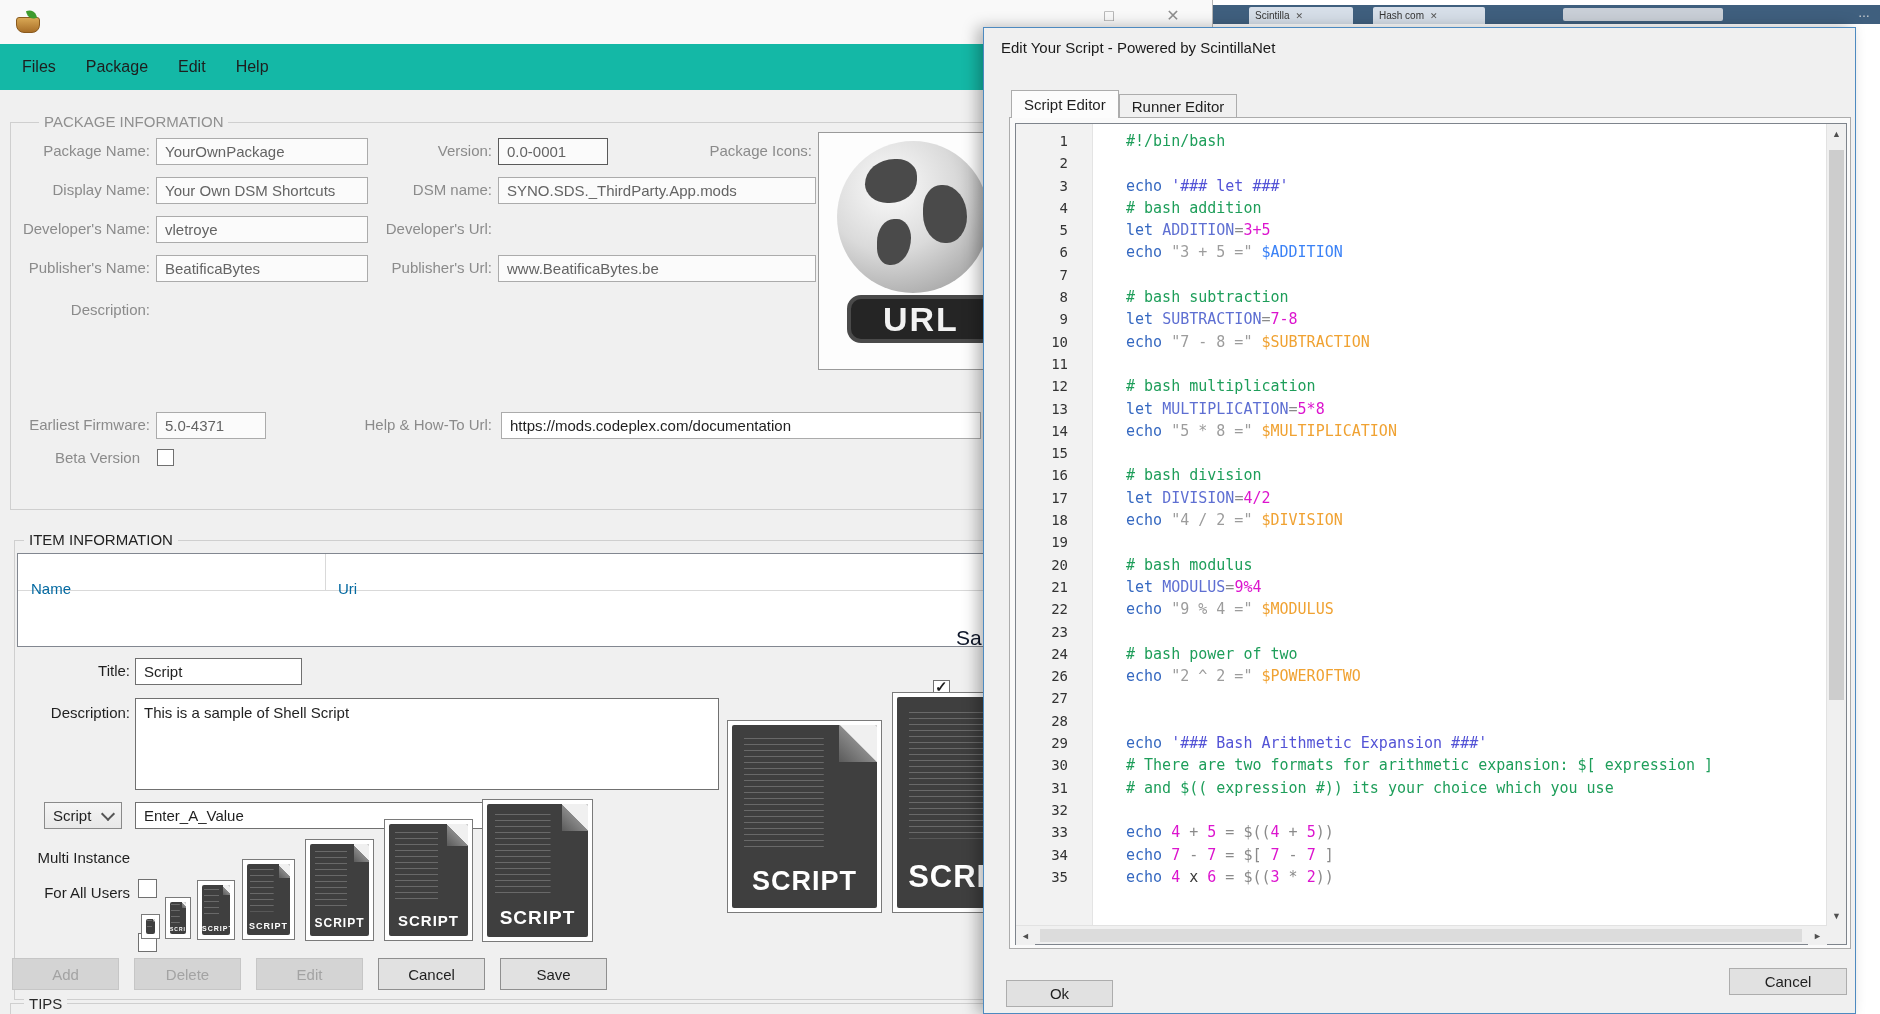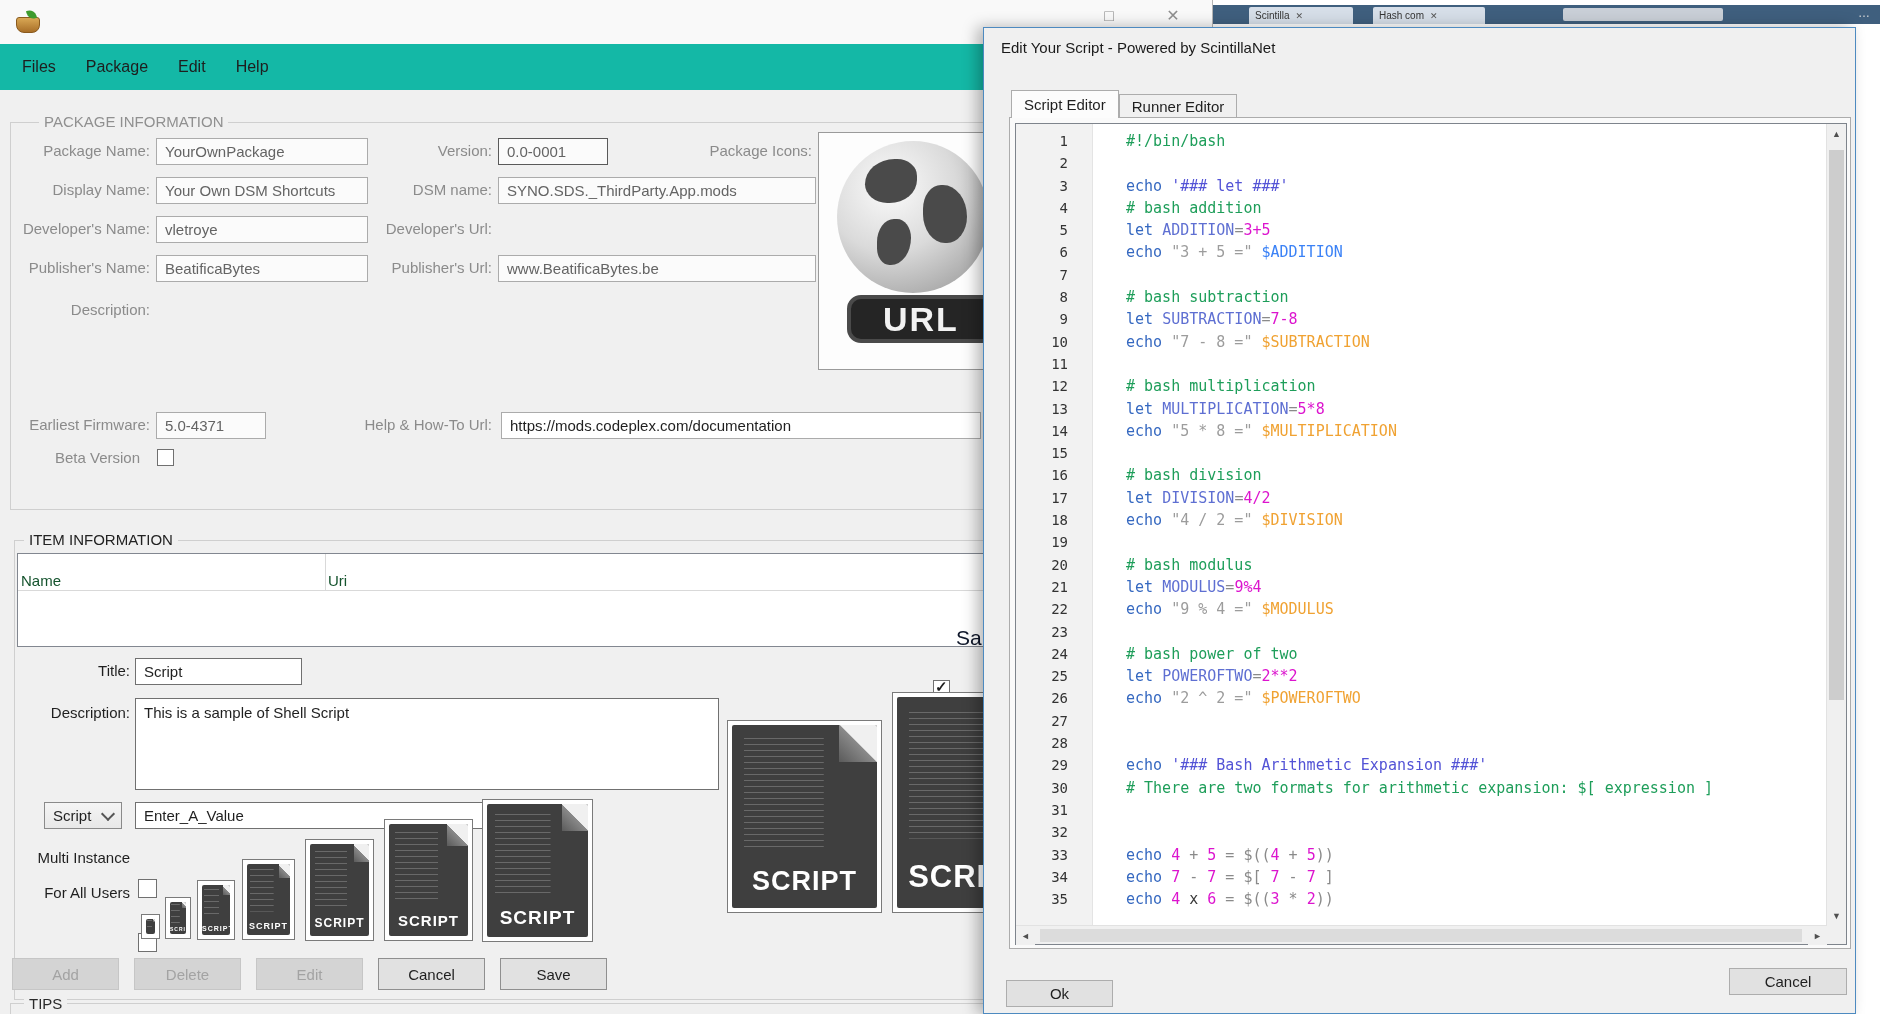--- a/index.html
+++ b/index.html
@@ -24,21 +24,21 @@
   .inp.white{background:#FFF;color:#1F1F1F;}
   .inp.focused{border:1px solid #5A5A5A;}
   .txtarea{background:#FBFBFB;border:1px solid #ABABAB;font-size:15px;color:#6F6F6F;
        padding:4px 8px;box-sizing:border-box;line-height:19px;overflow:hidden;}
   .txtarea.white{background:#FFF;color:#1F1F1F;}
   .cb{width:17px;height:17px;background:#FFF;border:1px solid #707070;box-sizing:border-box;position:relative;}
   .cb.checked::after{content:"\2713";position:absolute;left:1px;top:-3px;font-size:15px;font-weight:bold;color:#1E1E1E;}
   
   #item-table{background:#FFF;border:1px solid #828790;}
   #item-table .hdr{position:absolute;top:0;left:0;right:0;height:36px;border-bottom:1px solid #D9D9D9;}
-  #item-table .hcell{position:absolute;top:8px;height:36px;display:flex;align-items:center;font-size:15px;color:#14532d;padding-left:3px;box-sizing:border-box;}
+  #item-table .hcell{position:absolute;top:16px;height:36px;display:flex;align-items:center;font-size:15px;color:#0369a1;padding-left:13px;box-sizing:border-box;}
   #item-table .vline{position:absolute;top:0;width:1px;height:36px;background:#D9D9D9;}
   
   #type-combo{background:linear-gradient(#F4F4F4,#E8E8E8);border:1px solid #8A8A8A;display:flex;align-items:center;justify-content:space-between;padding:0 8px;font-size:15px;color:#1F1F1F;box-sizing:border-box;}
   .chev{width:8px;height:8px;border-right:2px solid #555;border-bottom:2px solid #555;transform:rotate(45deg);margin-top:-4px;}
   
   .btn{width:107px;height:32px;display:flex;align-items:center;justify-content:center;font-size:15px;box-sizing:border-box;}
   .btn.enabled{background:#E1E1E1;border:1px solid #8F8F8F;color:#1F1F1F;}
   .btn.disabled{background:#D4D4D4;border:1px solid #C6C6C6;color:#A3A3A3;}
   
   .icon-box{position:absolute;background:#FFF;border:1px solid #7A7A7A;box-sizing:border-box;padding:4px;}
@@ -384,24 +384,20 @@
             </div>
             <div class="code-row">
               <div class="ln">23</div>
               <pre class="code">&nbsp;</pre>
             </div>
             <div class="code-row">
               <div class="ln">24</div>
               <pre class="code"><span style="color: rgb(30, 158, 90);"># bash power of two</span></pre>
             </div>
             <div class="code-row">
-              <div class="ln">25</div>
-              <pre class="code"><span style="color: rgb(53, 104, 192);">let </span><span style="color: rgb(94, 111, 210);">POWEROFTWO</span><span style="color: rgb(138, 138, 138);">=</span><span style="color: rgb(220, 20, 206);">2**2</span></pre>
-            </div>
-            <div class="code-row">
               <div class="ln">26</div>
               <pre class="code"><span style="color: rgb(53, 104, 192);">echo </span><span style="color: rgb(156, 156, 156);">"2 ^ 2 ="</span><span style="color: rgb(58, 58, 58);"> </span><span style="color: rgb(240, 162, 50);">$POWEROFTWO</span></pre>
             </div>
             <div class="code-row">
               <div class="ln">27</div>
               <pre class="code">&nbsp;</pre>
             </div>
             <div class="code-row">
               <div class="ln">28</div>
               <pre class="code">&nbsp;</pre>
@@ -409,20 +405,21 @@
             <div class="code-row">
               <div class="ln">29</div>
               <pre class="code"><span style="color: rgb(53, 104, 192);">echo </span><span style="color: rgb(83, 83, 214);">'### Bash Arithmetic Expansion ###'</span></pre>
             </div>
             <div class="code-row">
               <div class="ln">30</div>
               <pre class="code"><span style="color: rgb(30, 158, 90);"># There are two formats for arithmetic expansion: $[ expression ]</span></pre>
             </div>
             <div class="code-row">
               <div class="ln">31</div>
+              <pre class="code"><span style="color: rgb(30, 158, 90);"># and $(( expression #)) its your choice which you use</span></pre>
             </div>
             <div class="code-row">
               <div class="ln">32</div>
               <pre class="code">&nbsp;</pre>
             </div>
             <div class="code-row">
               <div class="ln">33</div>
               <pre class="code"><span style="color: rgb(53, 104, 192);">echo </span><span style="color: rgb(220, 20, 206);">4</span><span style="color: rgb(138, 138, 138);"> + </span><span style="color: rgb(220, 20, 206);">5</span><span style="color: rgb(138, 138, 138);"> = </span><span style="color: rgb(138, 138, 138);">$((</span><span style="color: rgb(220, 20, 206);">4</span><span style="color: rgb(138, 138, 138);"> + </span><span style="color: rgb(220, 20, 206);">5</span><span style="color: rgb(138, 138, 138);">))</span></pre>
             </div>
             <div class="code-row">

